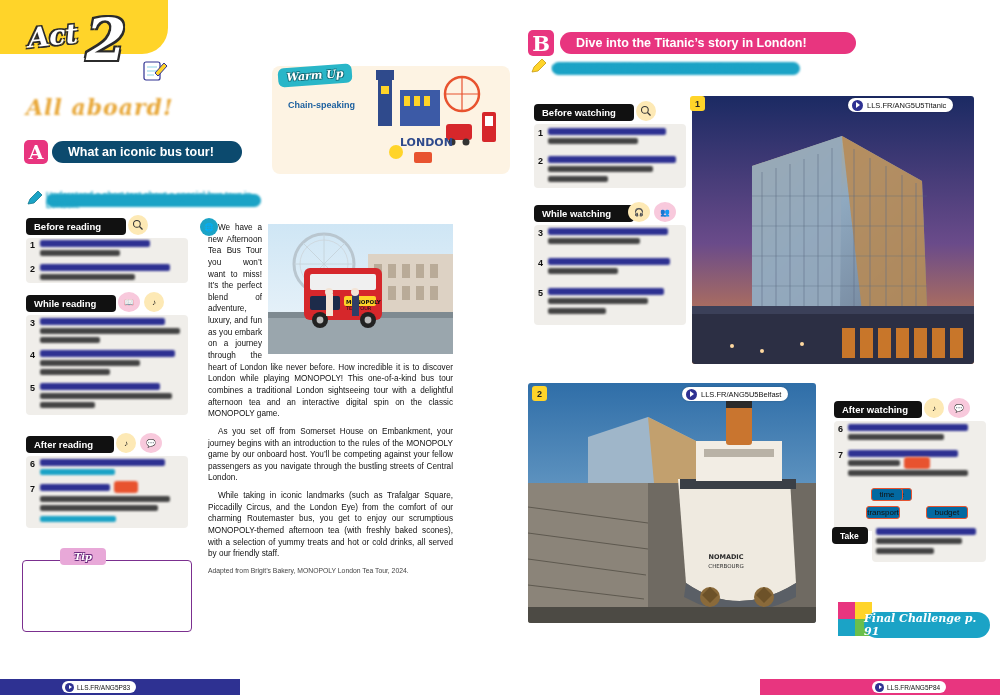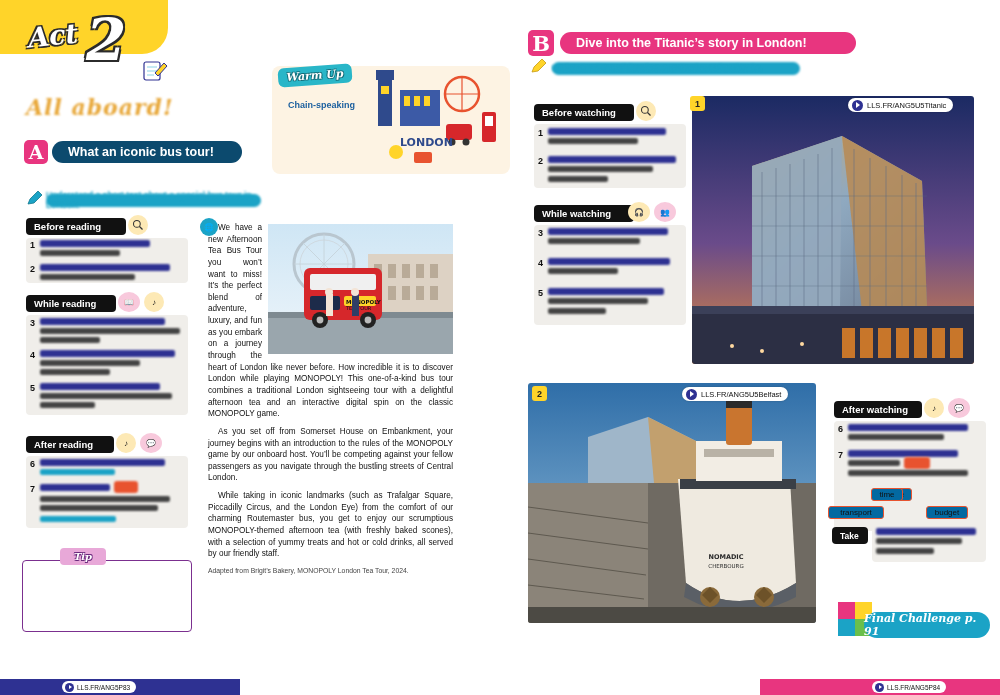--- a/index.html
+++ b/index.html
@@ -474,21 +474,21 @@
   <div class="bar" style="position:absolute;left:848px;top:424px;width:120px;height:7px;background:#2E3192"></div>
   <div class="bar" style="position:absolute;left:848px;top:434px;width:96px;height:6px;background:#444"></div>
   <div class="qnum" style="left:838px; top:450px;">7</div>
   <div class="bar" style="position:absolute;left:848px;top:450px;width:110px;height:7px;background:#2E3192"></div>
   <div class="bar" style="position:absolute;left:848px;top:460px;width:52px;height:6px;background:#444"></div>
   <div class="bar" style="position:absolute;left:904px;top:457px;width:26px;height:12px;background:#E8532F;border-radius:3px"></div>
   <div class="bar" style="position:absolute;left:848px;top:470px;width:120px;height:6px;background:#444"></div>
 
   <div class="wordchip" style="left:866px; top:488px; width:38px;">a date</div>
   <div class="wordchip" style="left:863px; top:488px; width:32px;">time</div>
-  <div class="wordchip" style="left:820px; top:506px; width:56px;">transport</div>
+  <div class="wordchip" style="left:858px; top:506px; width:34px;">transport</div>
   <div class="wordchip" style="left:918px; top:506px; width:42px;">budget</div>
 
   <div class="taskbox-title" style="left:832px; top:527px; width:36px; font-size:8.5px;">Take</div>
   <div class="taskbox-body" style="left:872px; top:524px; width:114px; height:38px;"></div>
   <div class="bar" style="position:absolute;left:876px;top:528px;width:100px;height:7px;background:#2E3192"></div>
   <div class="bar" style="position:absolute;left:876px;top:538px;width:86px;height:6px;background:#444"></div>
   <div class="bar" style="position:absolute;left:876px;top:548px;width:58px;height:6px;background:#444"></div>
 
   <svg class="final-sq" viewBox="0 0 38 38">
     <rect x="2" y="2" width="17" height="17" fill="#E8357F"></rect>

